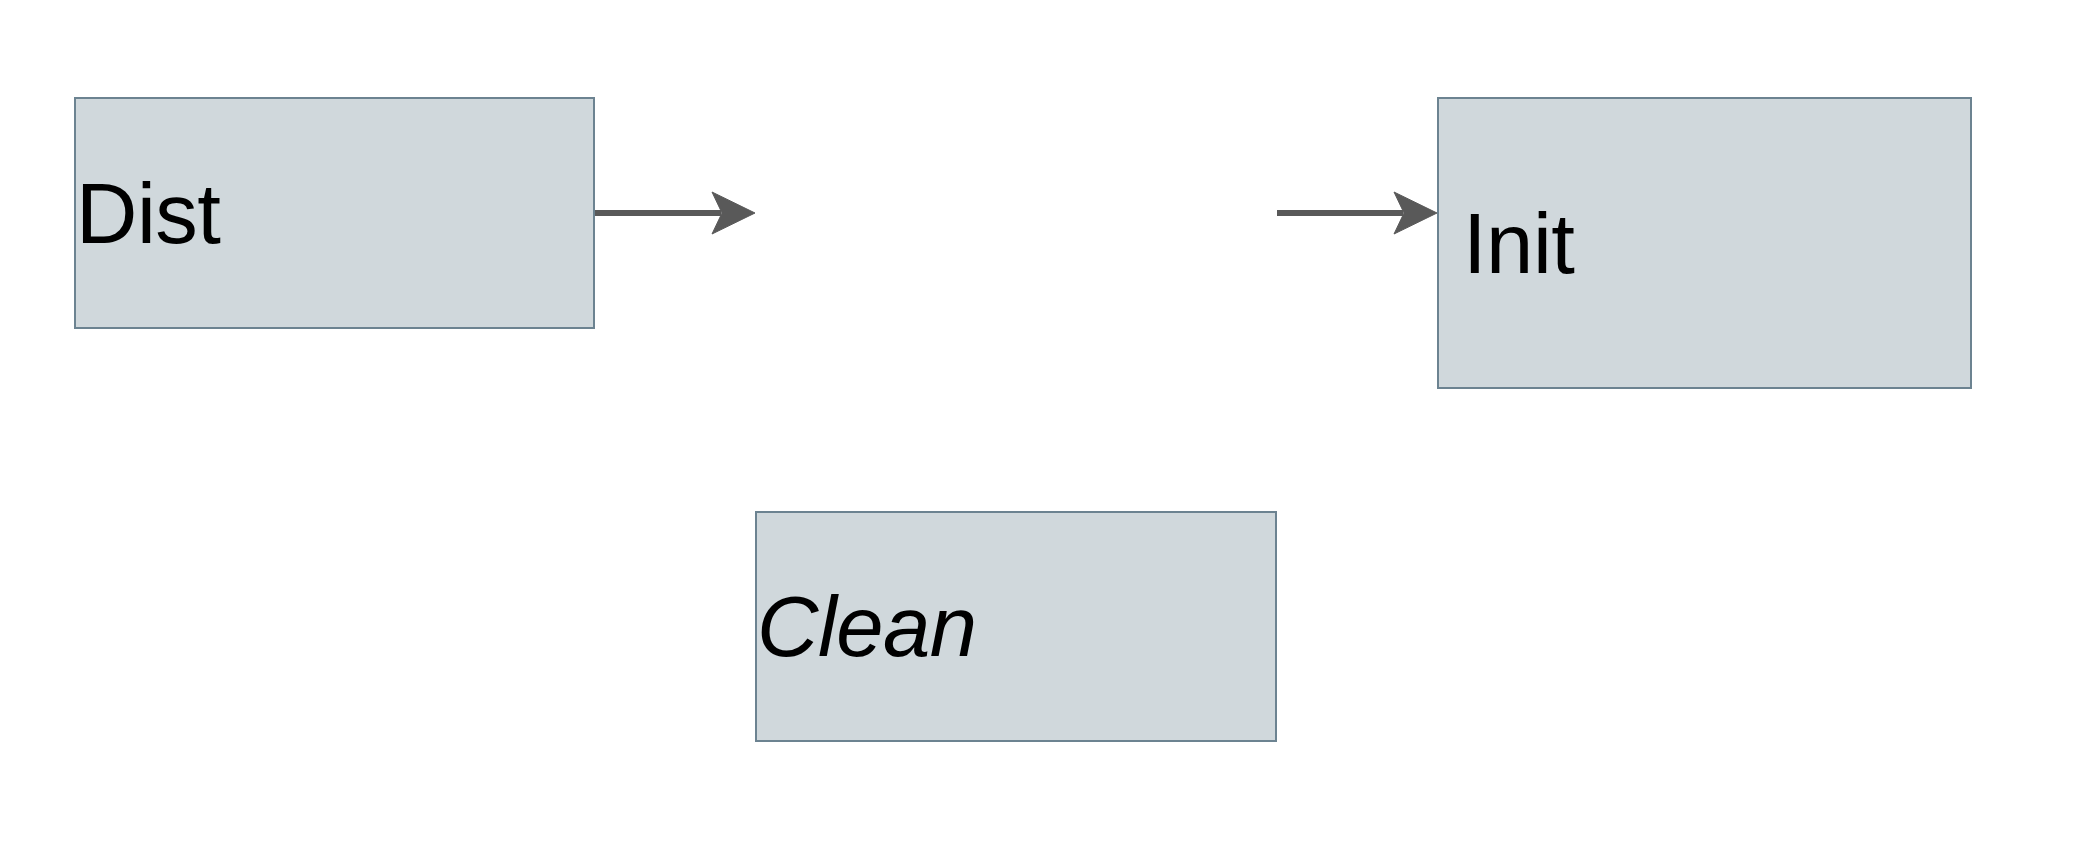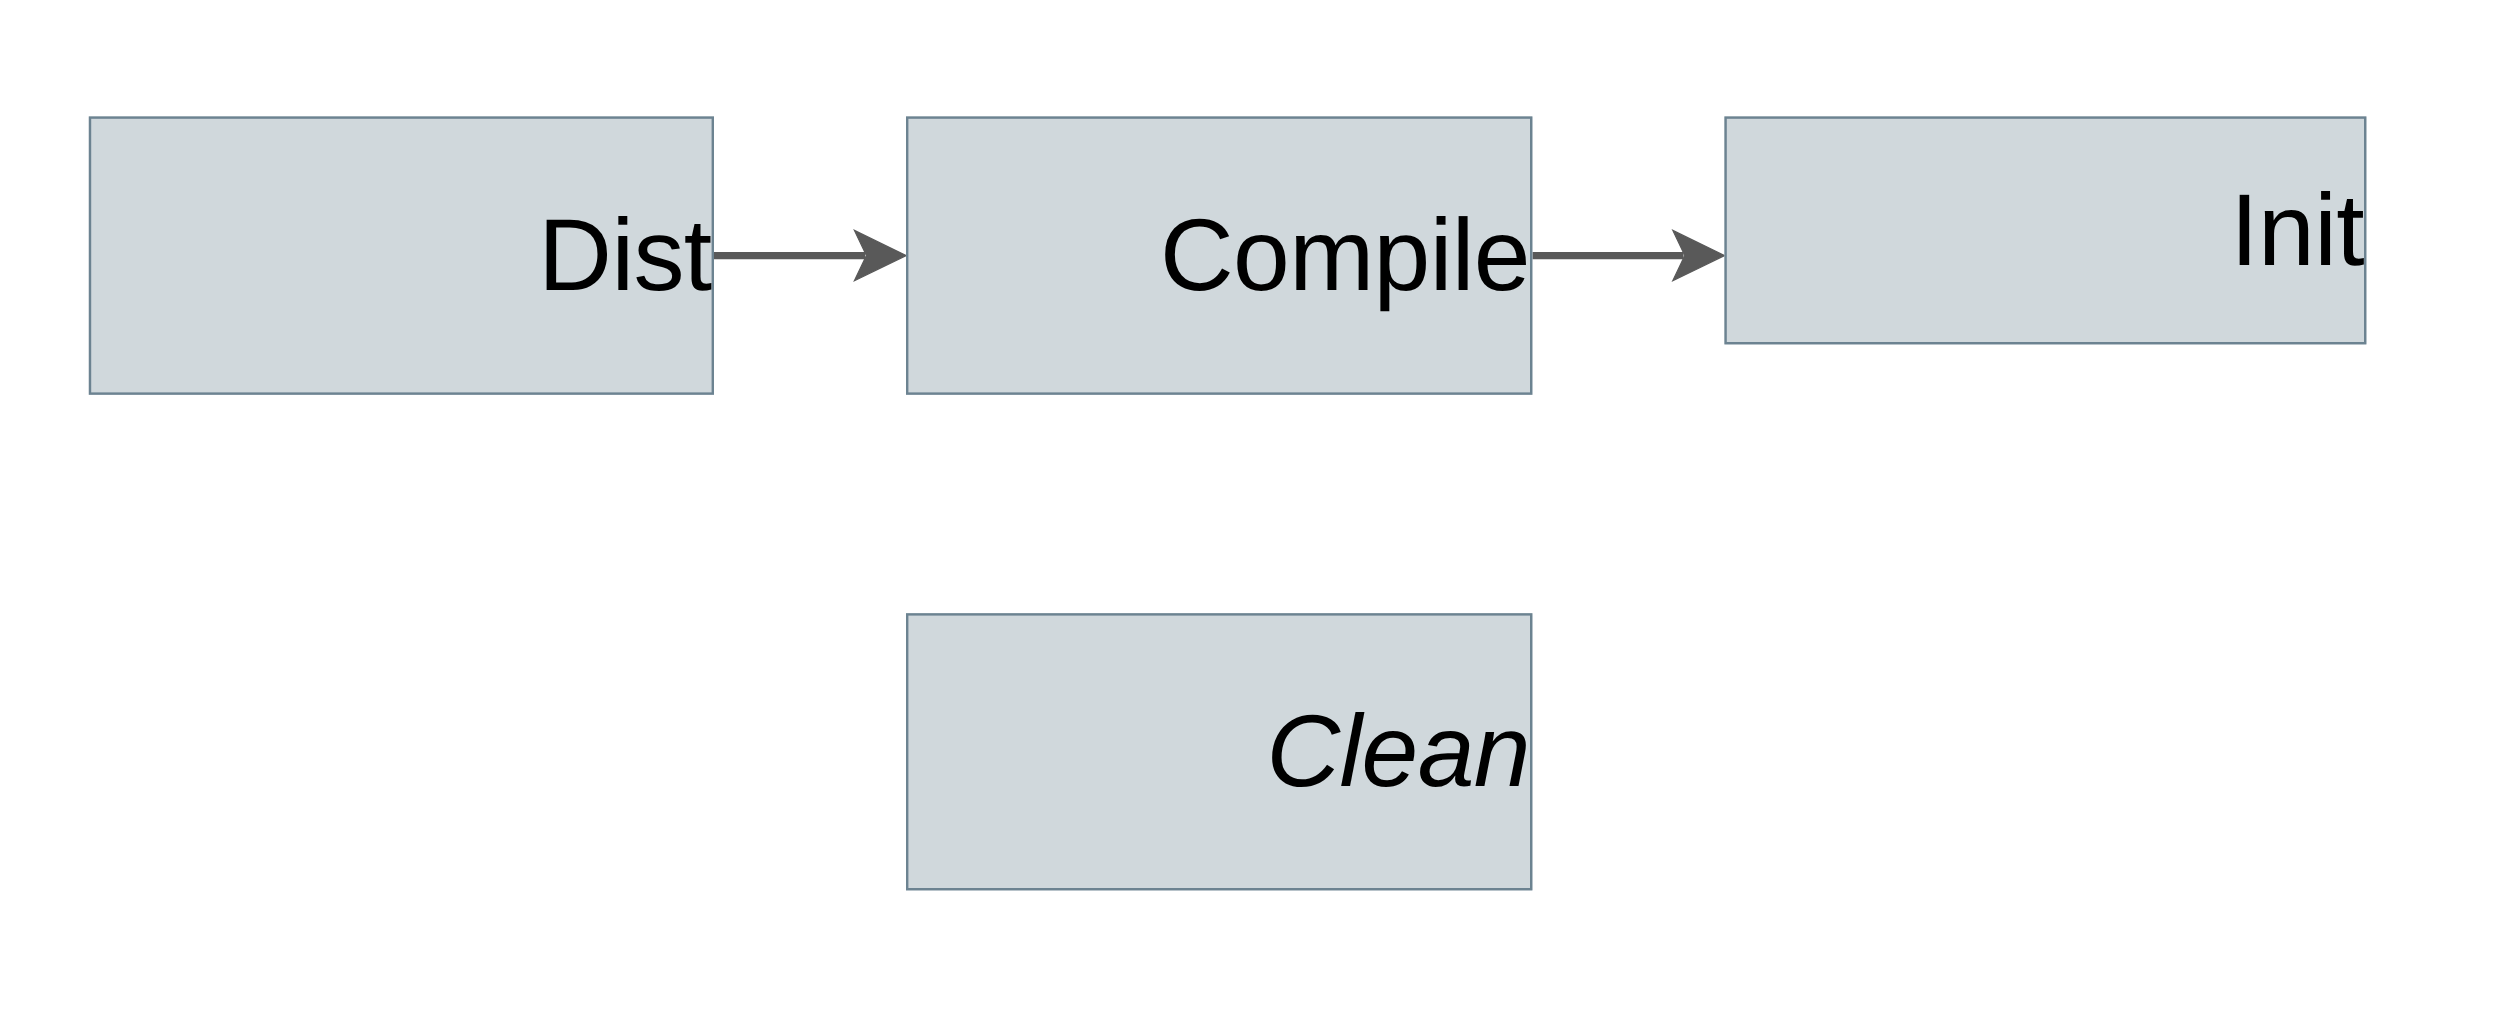--- a/index.html
+++ b/index.html
@@ -17,21 +17,21 @@
     background: #ffffff;
     overflow: hidden;
   }
   .node {
     position: absolute;
     box-sizing: border-box;
     background: #d0d8dc;
     border: 2px solid #6c8391;
     display: flex;
     align-items: center;
-    justify-content: flex-end;
+    justify-content: flex-start;
   }
   .node-label {
     font-family: "Liberation Sans", sans-serif;
     font-size: 85px;
     line-height: 1;
     color: #000000;
     letter-spacing: -0.5px;
     font-weight: 400;
     white-space: nowrap;
     user-select: none;
@@ -70,25 +70,22 @@
     <g>
       <path class="edge-path" d="M 1277 213 L 1403 213"></path>
       <path class="edge-head" d="M 1437 213 L 1394 234 L 1404 213 L 1394 192 Z"></path>
     </g>
   </svg>
 
   <div class="node" id="node-dist" style="left:74px; top:97px; width:521px; height:232px;">
     <span class="node-label">Dist</span>
   </div>
 
-  <div class="node" id="node-compile" style="left:755px; top:97px; width:522px; height:232px;">
-    <span class="node-label">Compile</span>
-  </div>
 
-  <div class="node" id="node-init" style="left:1437px; top:97px; width:535px; height:190px;">
+  <div class="node" id="node-init" style="left:1437px; top:97px; width:535px; height:292px;padding-left:24px;">
     <span class="node-label">Init</span>
   </div>
 
   <div class="node" id="node-clean" style="left:755px; top:511px; width:522px; height:231px;font-style:italic;">
     <span class="node-label">Clean</span>
   </div>
 
 </div>
 
 </body></html>

